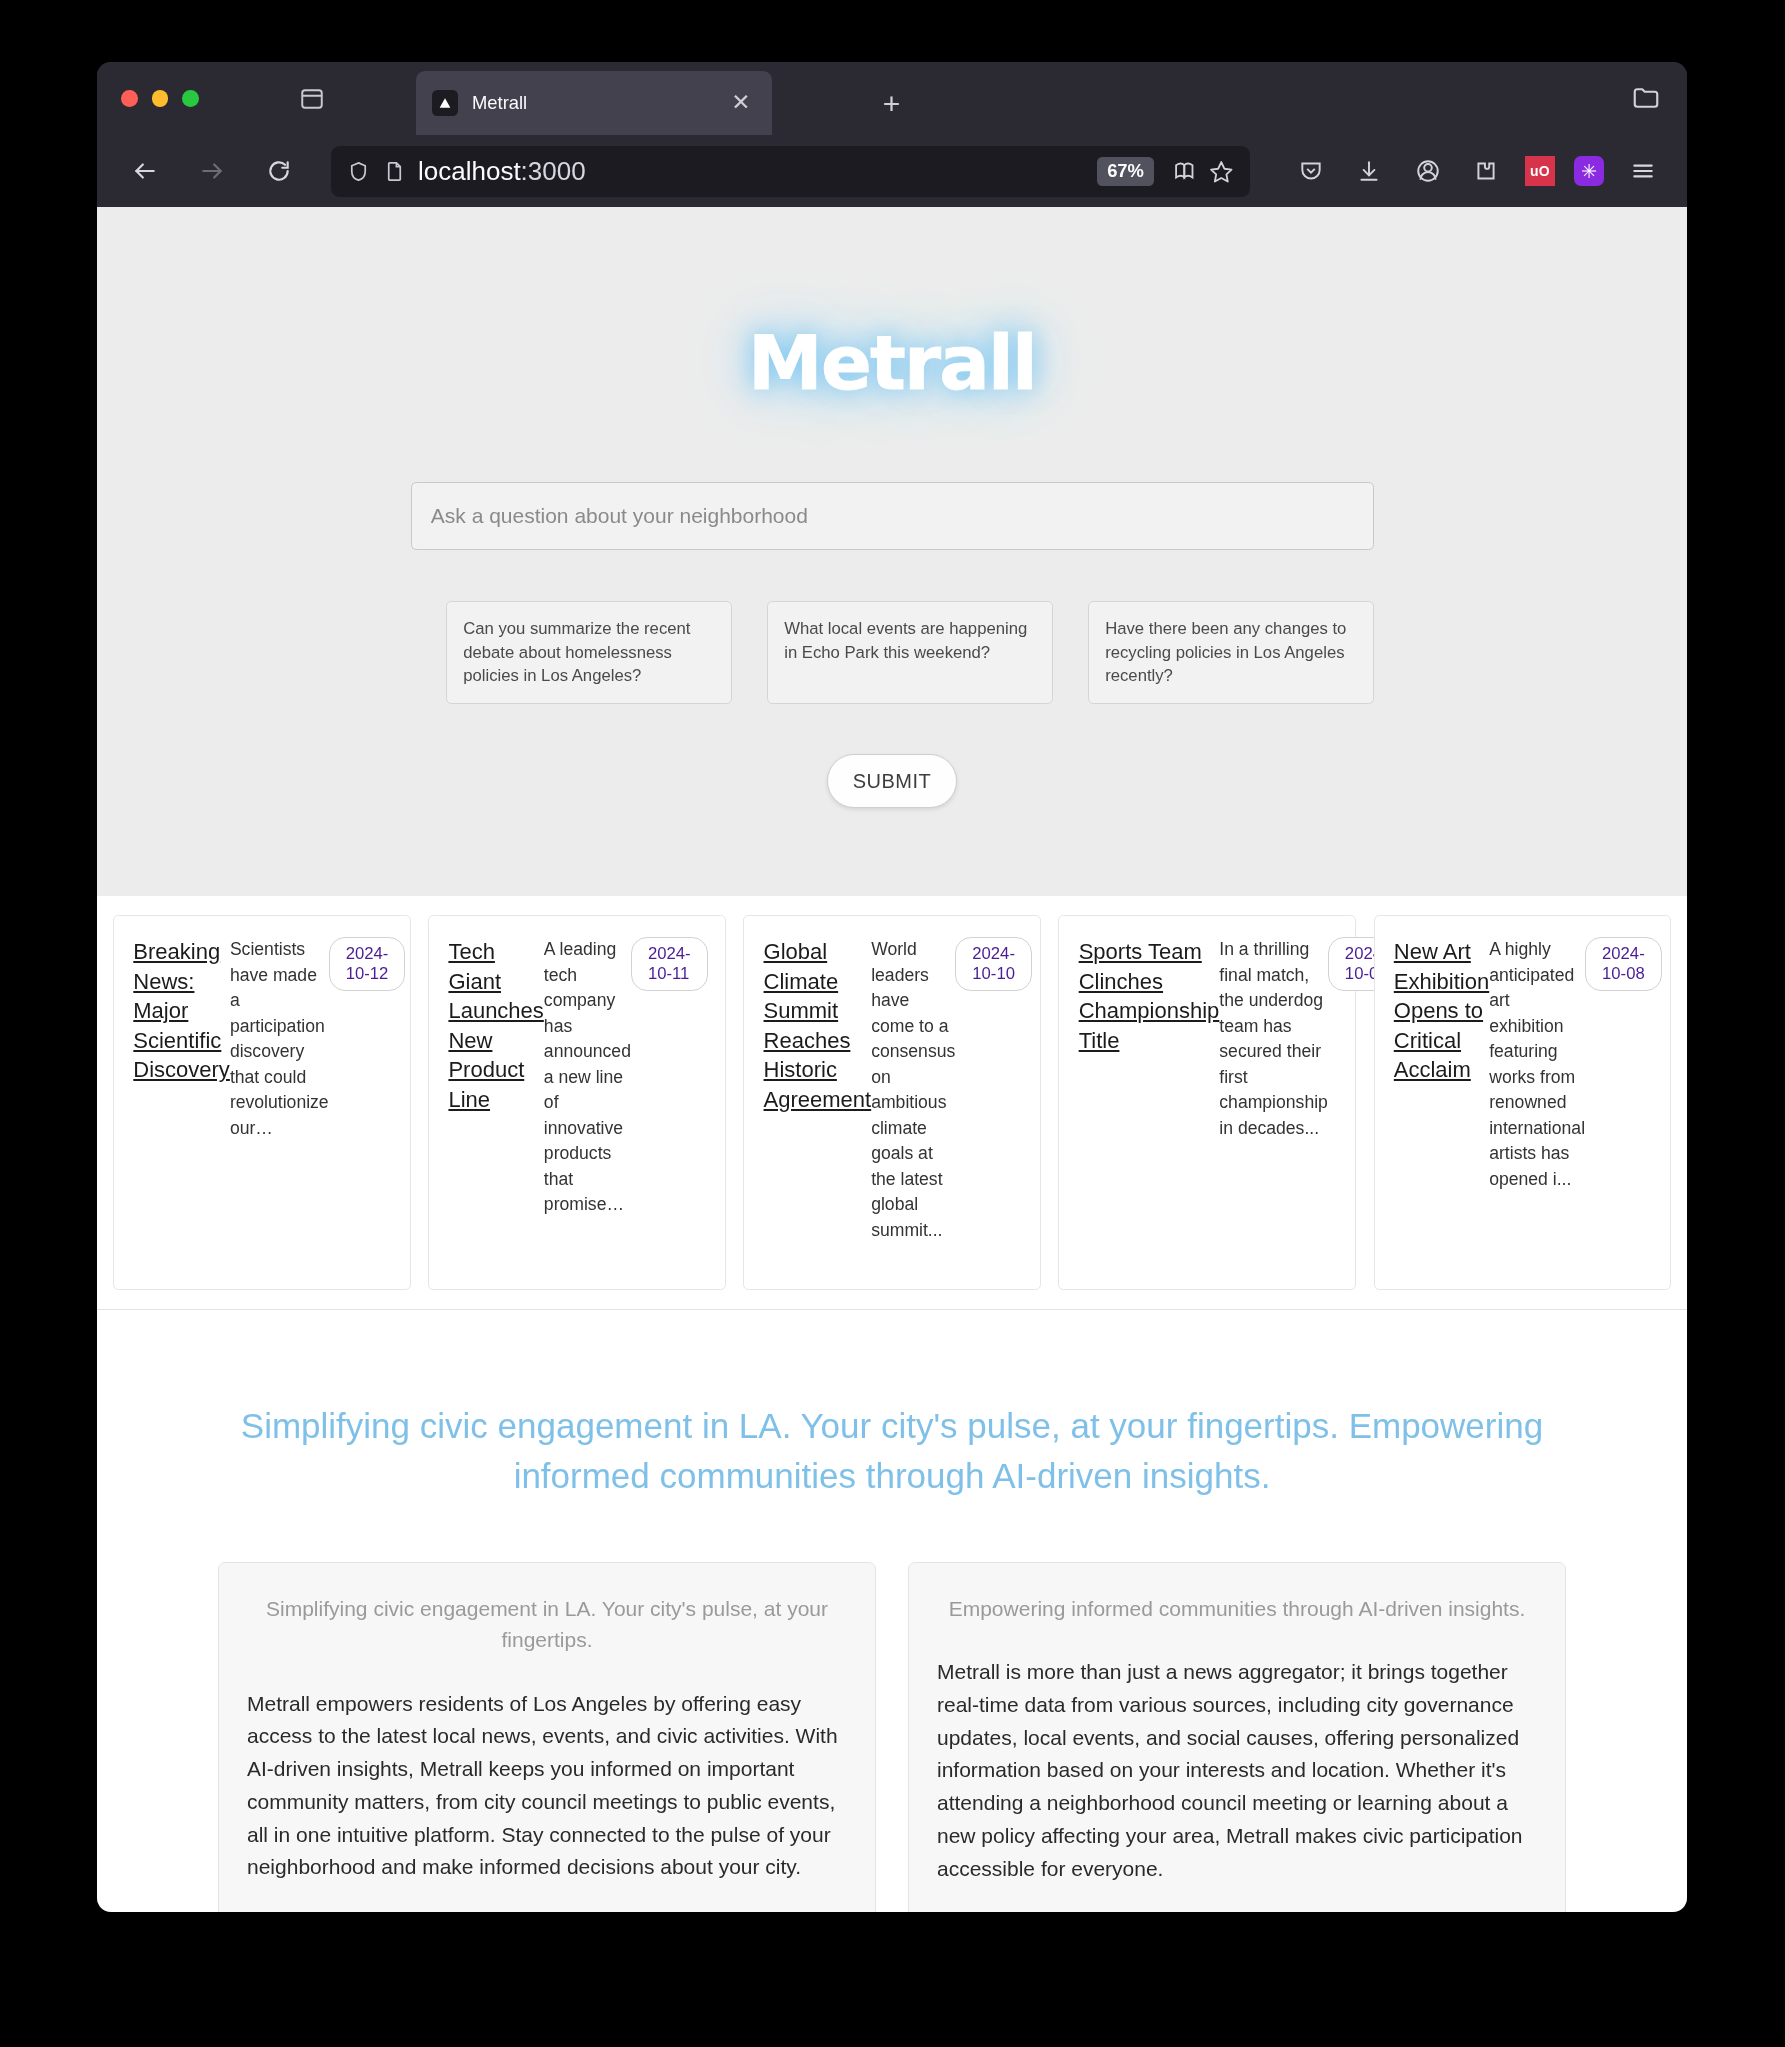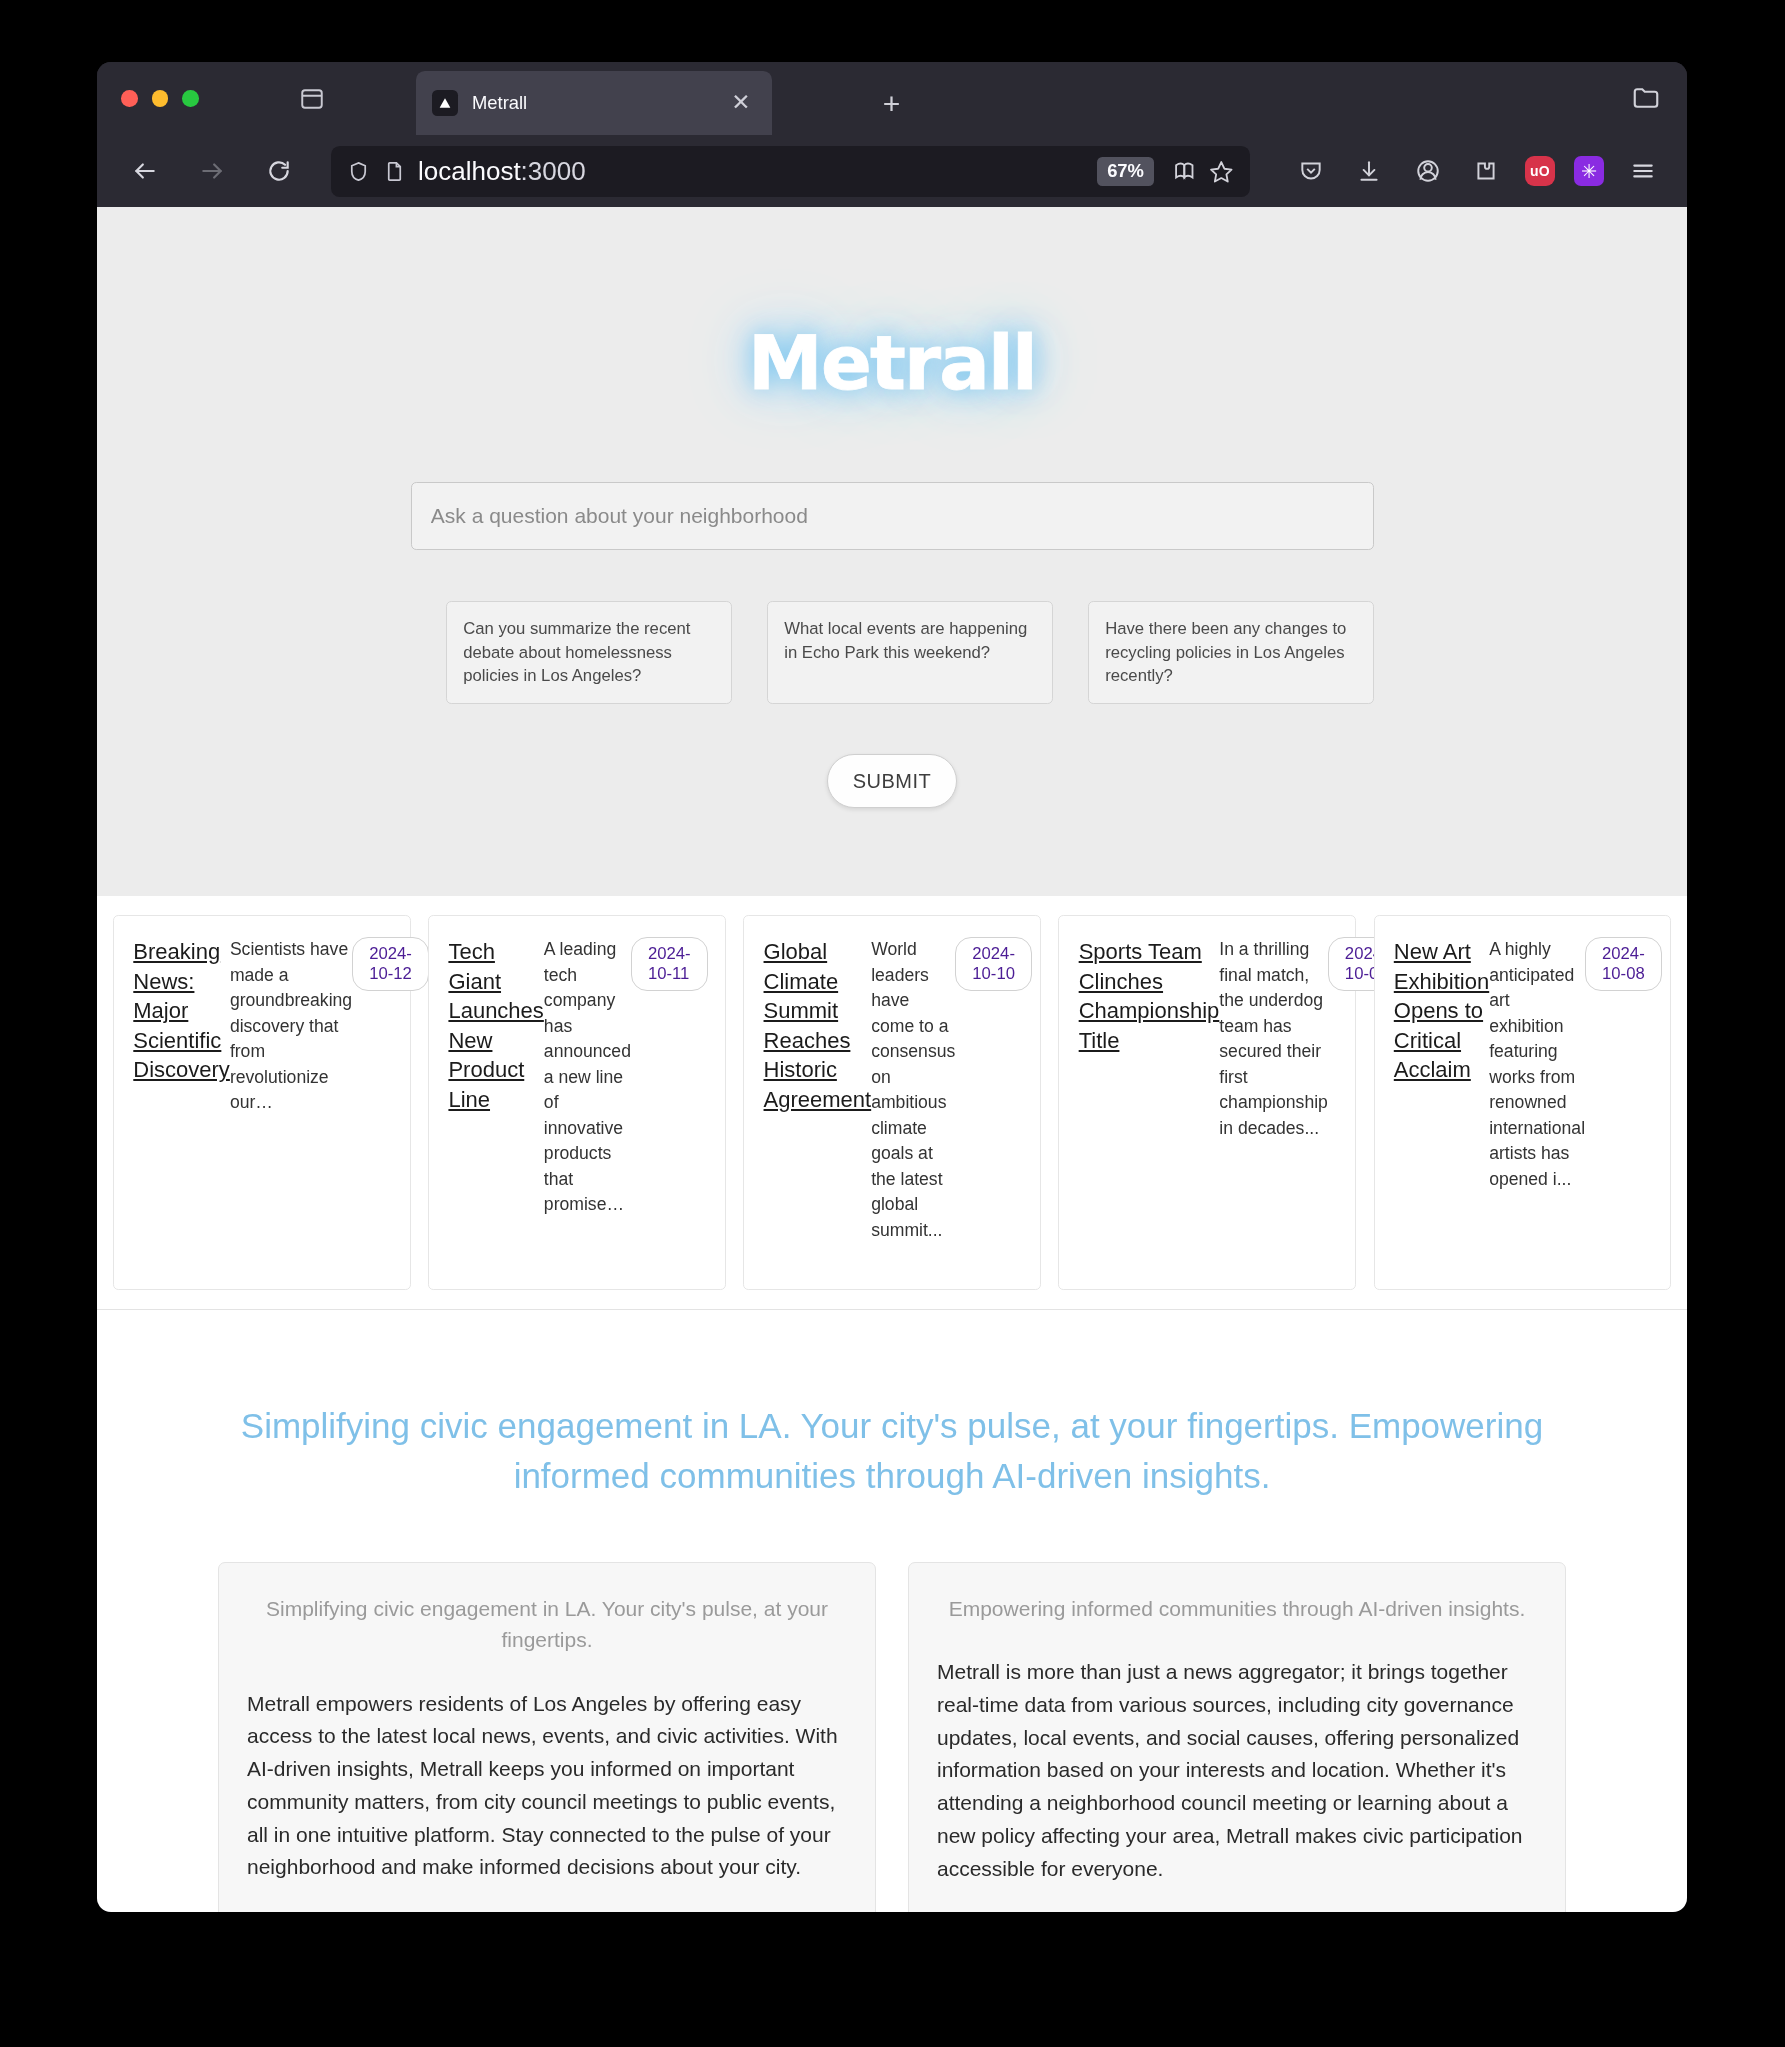--- a/index.html
+++ b/index.html
@@ -131,21 +131,21 @@
   .urlbar .rightico { color: #d0d0d8; display:flex; }
   .urlbar .rightico svg { width: 24.6px; height: 24.6px; }
 
   .toolbar-icons {
     display: flex; align-items: center; gap: 19.3px;
     padding-left: 12.3px;
   }
   .tb { width: 39px; height: 39px; display:flex; align-items:center; justify-content:center; color:#d0d0d8; }
   .tb svg { width: 26px; height: 26px; }
   .ext-red {
-    width: 30px; height: 30px; border-radius: 9px;
+    width: 30px; height: 30px; border-radius: 0;
     background: #d7334a; color: #fff;
     font-size: 14px; font-weight: bold;
     display:flex; align-items:center; justify-content:center;
   }
   .ext-purple {
     width: 30px; height: 30px; border-radius: 7px;
     background: #8a2be2; color: #fff;
     display:flex; align-items:center; justify-content:center;
     font-size: 19.3px;
   }
@@ -434,21 +434,21 @@
           <div class="suggestion">What local events are happening in Echo Park this weekend?</div>
           <div class="suggestion">Have there been any changes to recycling policies in Los Angeles recently?</div>
         </div>
 
         <button class="submit-btn">SUBMIT</button>
       </div>
 
       <div class="news-row">
         <div class="news-card">
           <a class="news-title">Breaking News: Major Scientific Discovery</a>
-          <div class="news-desc">Scientists have made a groundbreaking discovery that from revolutionize our…</div>
+          <div class="news-desc">Scientists have made a participation discovery that could revolutionize our…</div>
           <div class="news-date">2024-10-12</div>
         </div>
         <div class="news-card">
           <a class="news-title">Tech Giant Launches New Product Line</a>
           <div class="news-desc">A leading tech company has announced a new line of innovative products that promise…</div>
           <div class="news-date">2024-10-11</div>
         </div>
         <div class="news-card">
           <a class="news-title">Global Climate Summit Reaches Historic Agreement</a>
           <div class="news-desc">World leaders have come to a consensus on ambitious climate goals at the latest global summit...</div>

